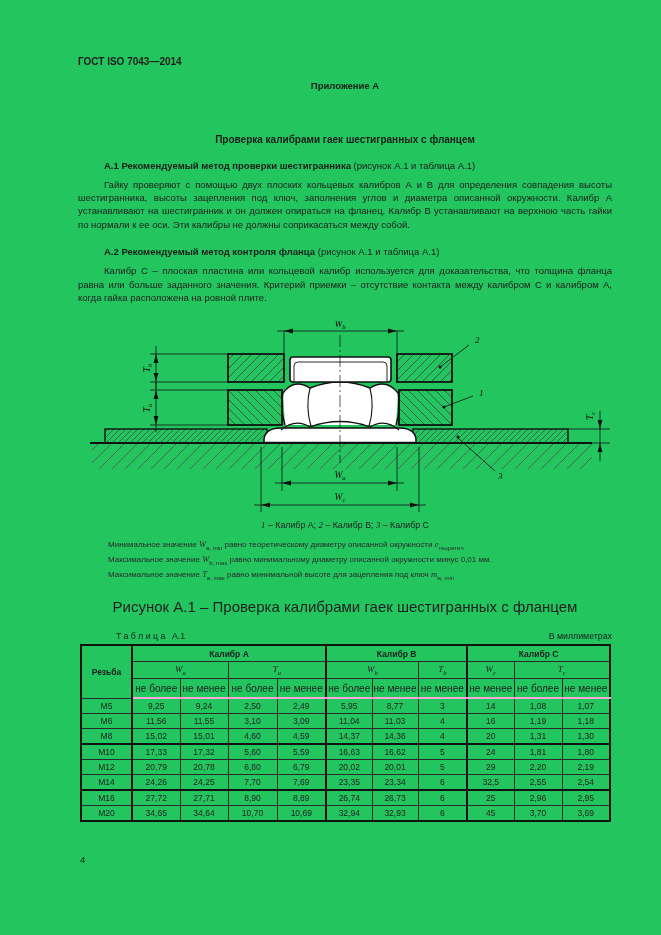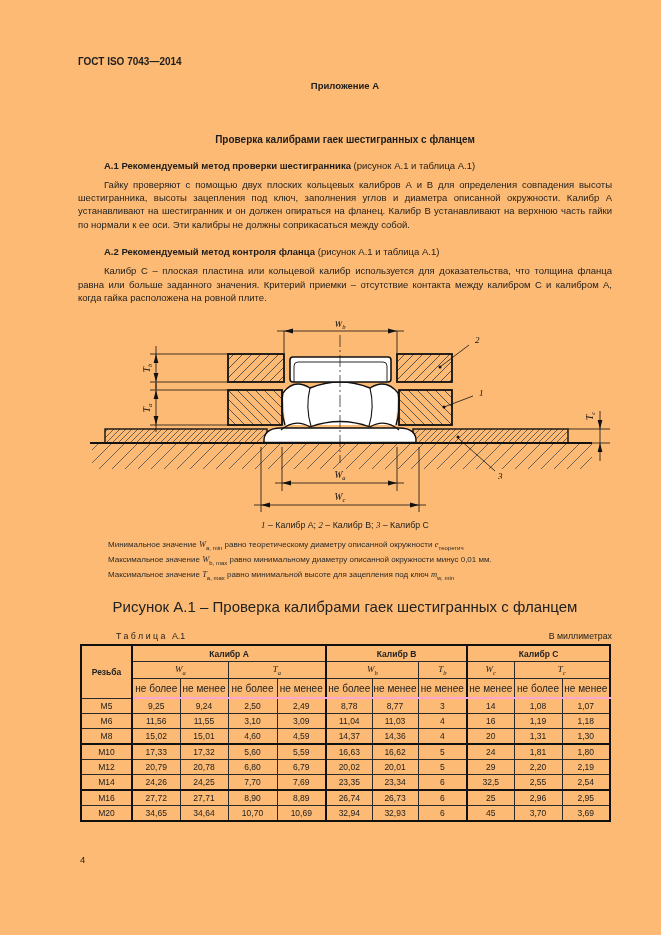--- a/index.html
+++ b/index.html
@@ -1,17 +1,17 @@
 <!DOCTYPE html>
 <html><head>
 <meta charset="utf-8">
 <style>
   html,body { margin:0; padding:0; background:#9a9a9a; }
   .page {
-    width:661px; height:935px; background:#fdba74; position:relative;
+    width:661px; height:935px; background:#22c55e; position:relative;
     box-sizing:border-box; padding:56px 49px 0 78px;
     font-family:"Liberation Sans", sans-serif; color:#1d1d1d; overflow:hidden;
   }
   .doc-header { font-size:10px; font-weight:bold; }
   .appendix { text-align:center; font-weight:bold; font-size:9.5px; line-height:12.5px; margin-top:13px; }
   .main-title { text-align:center; font-weight:bold; font-size:10px; margin-top:41px; }
   .sec-head { margin-top:15px; font-size:9.5px; padding-left:26px; }
   .sec-head .bold { font-weight:bold; }
   .para { margin-top:7px; font-size:9.5px; line-height:13.4px; text-align:justify; text-indent:26px; }
   .fig { margin-top:17px; text-align:center; }
@@ -243,21 +243,21 @@
         <th>не менее</th>
       </tr>
     </thead>
     <tbody>
       <tr>
           <td class="thick-r">М5</td>
           <td>9,25</td>
           <td>9,24</td>
           <td>2,50</td>
           <td class="thick-r">2,49</td>
-          <td>8,78</td>
+          <td>5,95</td>
           <td>8,77</td>
           <td class="thick-r">3</td>
           <td>14</td>
           <td>1,08</td>
           <td>1,07</td>
         </tr>
       <tr>
           <td class="thick-r">М6</td>
           <td>11,56</td>
           <td>11,55</td>

